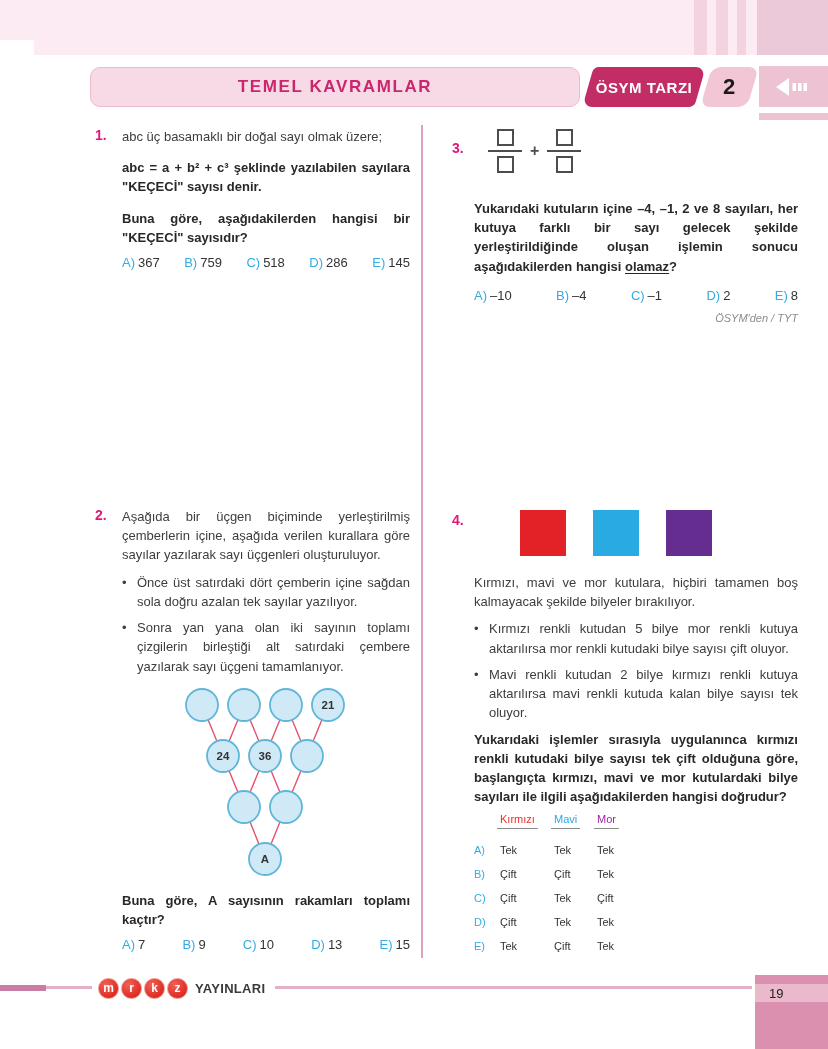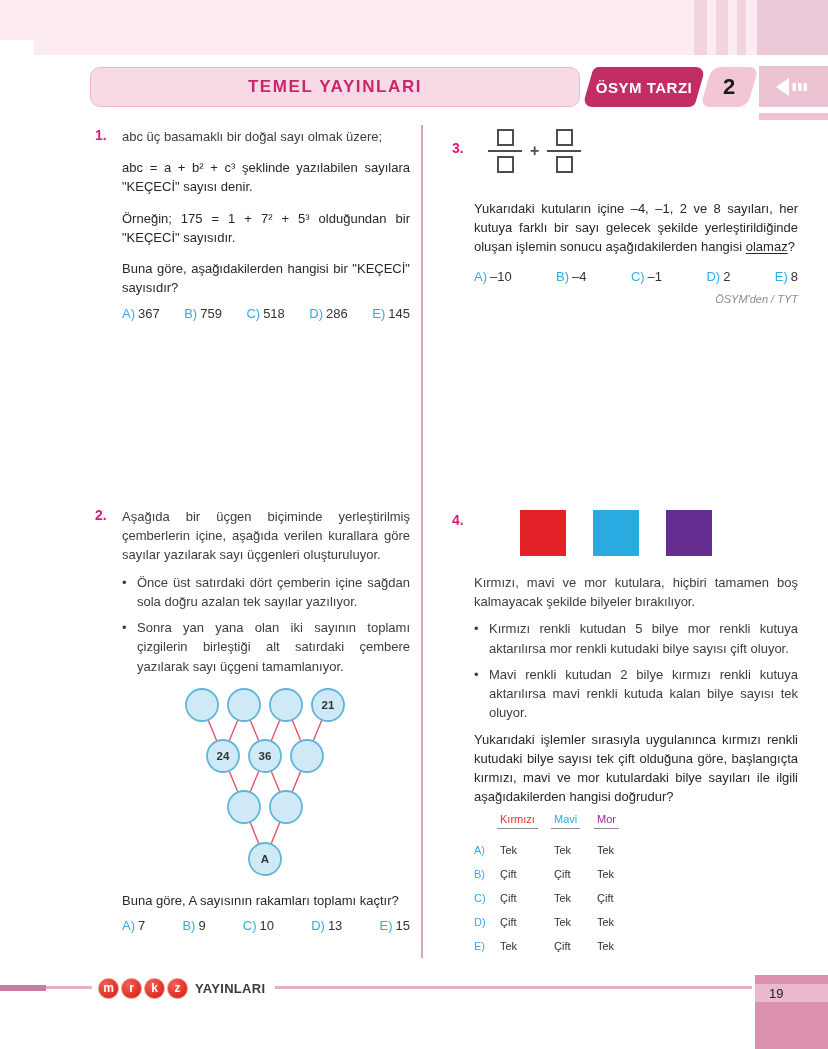--- a/index.html
+++ b/index.html
@@ -39,21 +39,21 @@
   .q1 { left:95px;  top:127px; width:315px; }
   .q2 { left:95px;  top:507px; width:315px; }
   .q3 { left:452px; top:127px; width:346px; }
   .q4 { left:452px; top:506px; width:346px; }
   .qnum { flex:none; color:#e0187a; font-weight:bold; font-size:14px; }
   .q1 .qnum, .q2 .qnum { width:27px; }
   .q3 .qnum, .q4 .qnum { width:22px; }
   .pt13 { padding-top:13px; } .pt6 { padding-top:6px; }
   .qbody { flex:1; min-width:0; }
   .txt { font-size:13px; line-height:1.48; color:#3d3d3d; text-align:justify; }
-  .bold { font-weight:normal; color:#282828; }
+  .bold { font-weight:bold; color:#282828; }
   .sp { margin-bottom:12px; }
   .sp8 { margin-bottom:8px; }
   .bullet { display:flex; margin-bottom:7px; }
   .bullet .dot { flex:none; width:15px; }
   .opts { display:flex; justify-content:space-between; font-size:13px; color:#333333; margin-top:0; }
   .opt .L { color:#35abe2; margin-right:3px; }
   .underline { text-decoration:underline; text-underline-offset:2px; }
   .src { text-align:right; font-style:italic; color:#8c8c8c; font-size:11px; margin-top:9px; }
 
   
@@ -101,21 +101,21 @@
 <div class="page">
 
   <div class="top-band"></div>
   <div class="band-notch"></div>
   <div class="band-stripe s1"></div>
   <div class="band-stripe s2"></div>
   <div class="band-stripe s3"></div>
   <div class="band-right"></div>
 
   <div class="title-box">
-    <span>TEMEL YAYINLARI</span>
+    <span>TEMEL KAVRAMLAR</span>
   </div>
   <div class="tag-shape">
     <span>ÖSYM TARZI</span>
   </div>
   <div class="num-badge">
     <span>2</span>
   </div>
   <div class="arrow-tab">
     <svg width="36" height="18" viewBox="0 0 36 18">
       <polygon points="0,9 13,0 13,18" fill="#ffffff"></polygon>
@@ -126,21 +126,20 @@
   </div>
   <div class="arrow-stripe"></div>
 
   <div class="divider"></div>
 
   <div class="q q1">
     <div class="qnum">1.</div>
     <div class="qbody">
       <p class="txt sp">abc üç basamaklı bir doğal sayı olmak üzere;</p>
       <p class="txt bold sp">abc = a + b² + c³ şeklinde yazılabilen sayılara "KEÇECİ" sayısı denir.</p>
-      <p class="txt bold sp">Örneğin; 175 = 1 + 7² + 5³ olduğundan bir "KEÇECİ" sayısıdır.</p>
       <p class="txt bold sp8">Buna göre, aşağıdakilerden hangisi bir "KEÇECİ" sayısıdır?</p>
       <div class="opts">
         <span class="opt"><span class="L">A)</span><span>367</span></span>
         <span class="opt"><span class="L">B)</span><span>759</span></span>
         <span class="opt"><span class="L">C)</span><span>518</span></span>
         <span class="opt"><span class="L">D)</span><span>286</span></span>
         <span class="opt"><span class="L">E)</span><span>145</span></span>
       </div>
     </div>
   </div>

